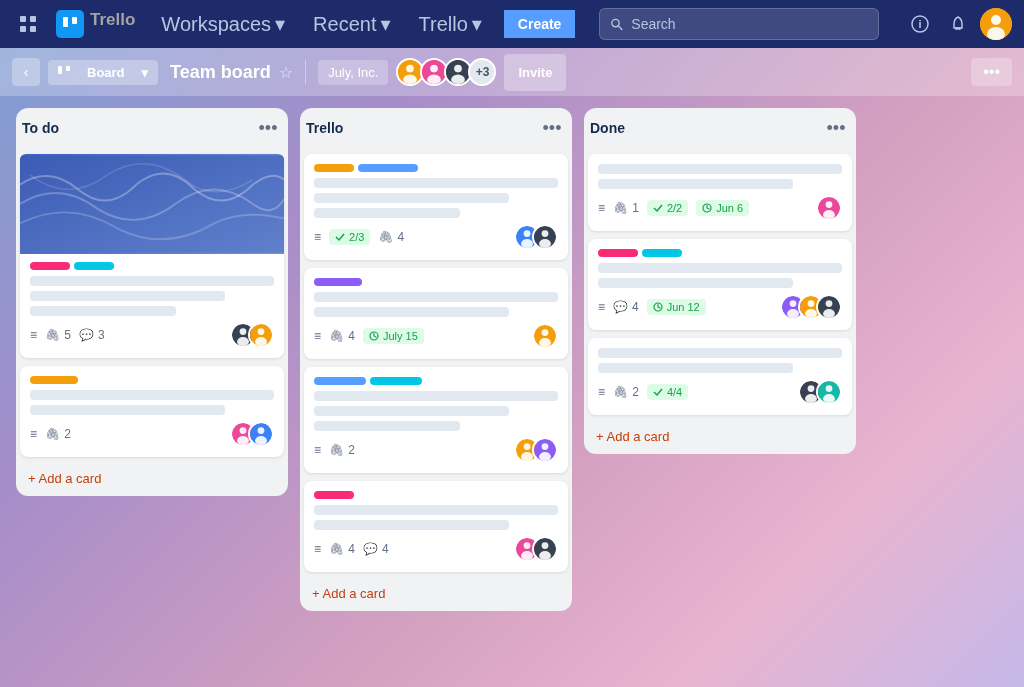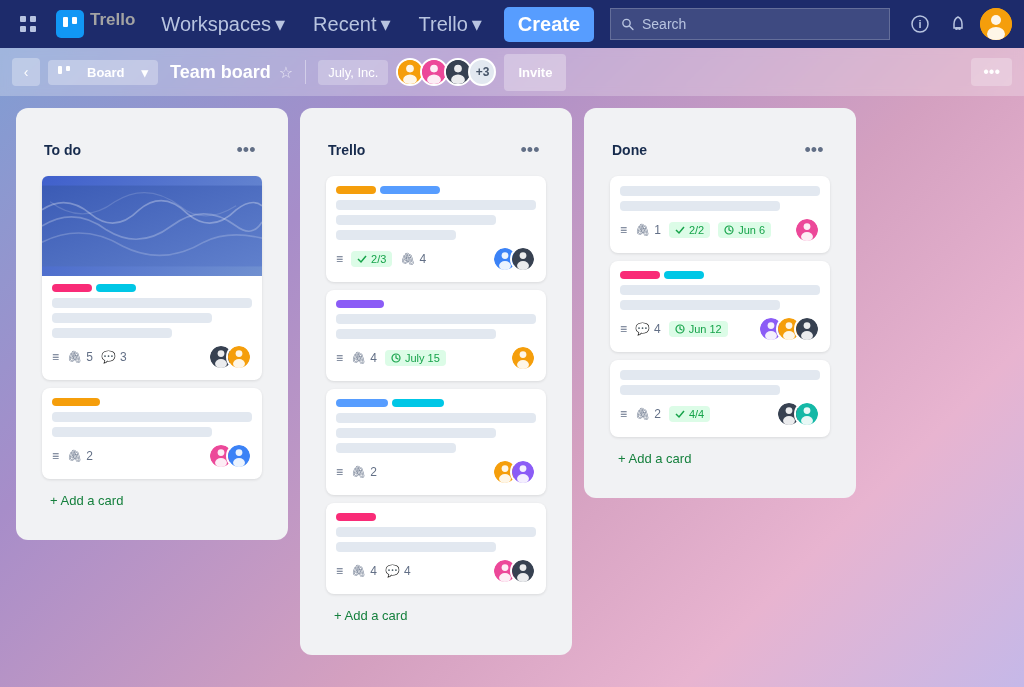--- a/index.html
+++ b/index.html
@@ -55,40 +55,40 @@
       cursor: pointer;
       display: flex;
       align-items: center;
       gap: 4px;
       white-space: nowrap;
     }
     .nav-create {
       background: #579dff;
       color: white;
       border: none;
-      border-radius: 5px;
+      border-radius: 0;
       padding: 6px 14px;
-      font-size: 20px;
+      font-size: 14px;
       font-weight: 600;
       cursor: pointer;
       margin-left: 4px;
     }
     .nav-search {
       background: rgba(255,255,255,0.15);
       border: 1px solid rgba(255,255,255,0.2);
-      border-radius: 0;
+      border-radius: 6px;
       height: 32px;
       width: 200px;
       display: flex;
       align-items: center;
       padding: 0 10px;
       gap: 8px;
       color: #b8c4e0;
       font-size: 14px;
-      margin-left: 8px;
+      margin-left: 16px;
       flex: 1;
       max-width: 280px;
     }
     .nav-search input {
       background: none;
       border: none;
       outline: none;
       color: #b8c4e0;
       font-size: 14px;
       width: 100%;
@@ -257,21 +257,21 @@
 
     
     .column {
       background: #f1f2f4;
       border-radius: 12px;
       width: 272px;
       min-width: 272px;
       max-height: 100%;
       display: flex;
       flex-direction: column;
-      padding: 26px;
+      padding: 4px;
       gap: 8px;
       overflow-y: auto;
     }
     .column-header {
       display: flex;
       align-items: center;
       justify-content: space-between;
       padding: 2px 2px 4px;
     }
     .column-title {
@@ -377,21 +377,21 @@
       font-weight: 500;
     }
     .badge.date {
       background: #dcfce7;
       color: #16a34a;
     }
 
     .add-card-btn {
       background: none;
       border: none;
-      color: #15803d;
+      color: #c2410c;
       font-size: 13px;
       padding: 6px 8px;
       border-radius: 6px;
       cursor: pointer;
       display: flex;
       align-items: center;
       gap: 6px;
       width: 100%;
       text-align: left;
     }

